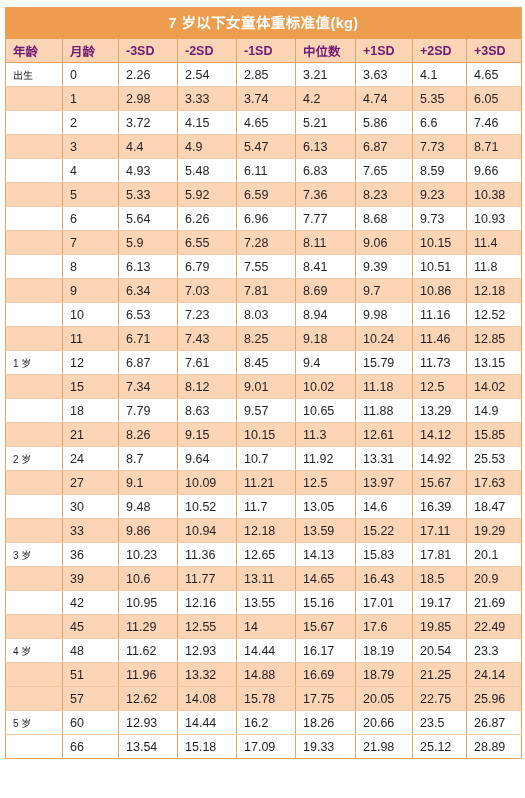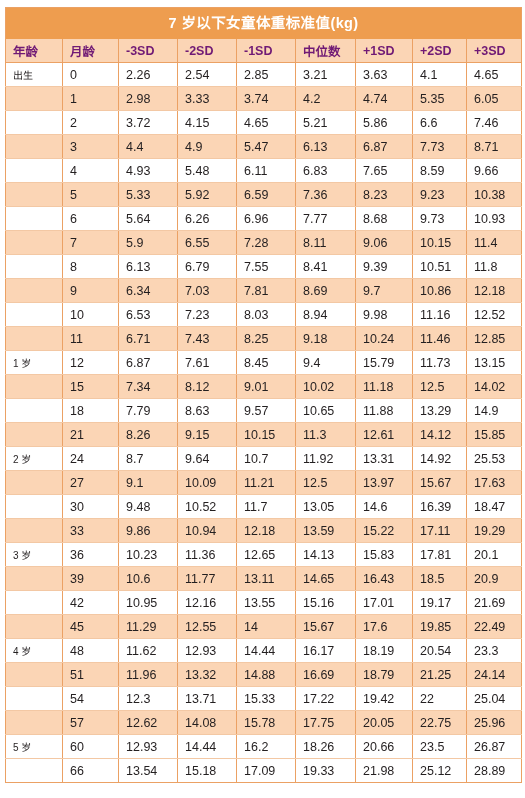--- a/index.html
+++ b/index.html
@@ -398,31 +398,20 @@
           <td class="age-cell empty"></td>
           <td>51</td>
           <td>11.96</td>
           <td>13.32</td>
           <td>14.88</td>
           <td>16.69</td>
           <td>18.79</td>
           <td>21.25</td>
           <td>24.14</td>
         </tr>
-        <tr class="row-odd">
-          <td class="age-cell empty"></td>
-          <td>54</td>
-          <td>12.3</td>
-          <td>13.71</td>
-          <td>15.33</td>
-          <td>17.22</td>
-          <td>19.42</td>
-          <td>22</td>
-          <td>25.04</td>
-        </tr>
         <tr class="row-even">
           <td class="age-cell empty"></td>
           <td>57</td>
           <td>12.62</td>
           <td>14.08</td>
           <td>15.78</td>
           <td>17.75</td>
           <td>20.05</td>
           <td>22.75</td>
           <td>25.96</td>

